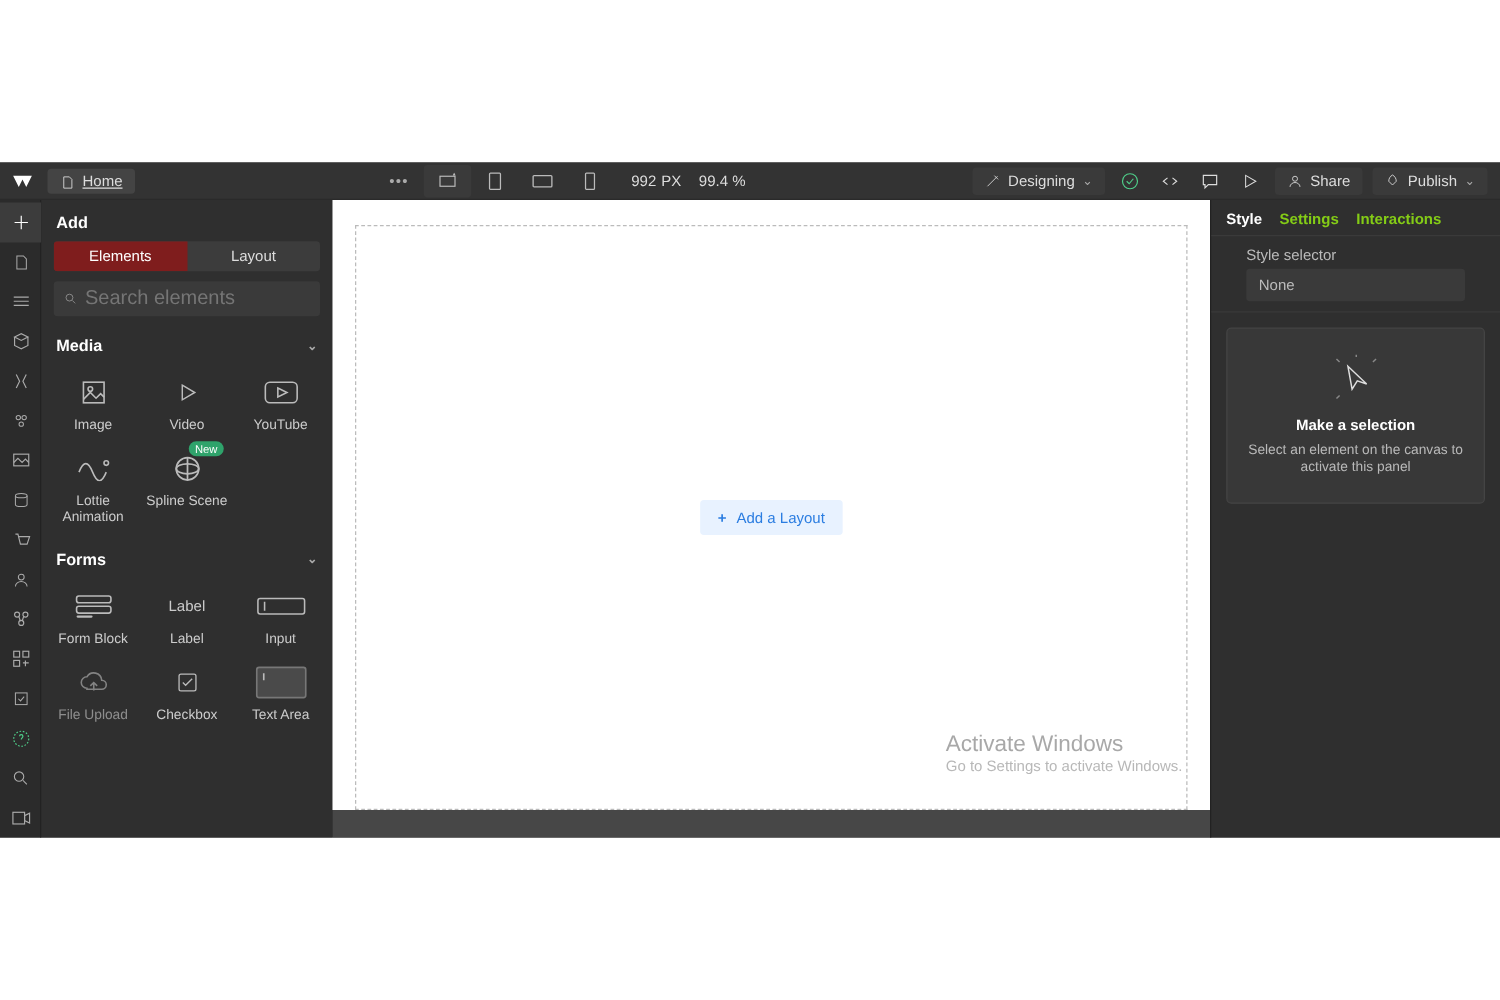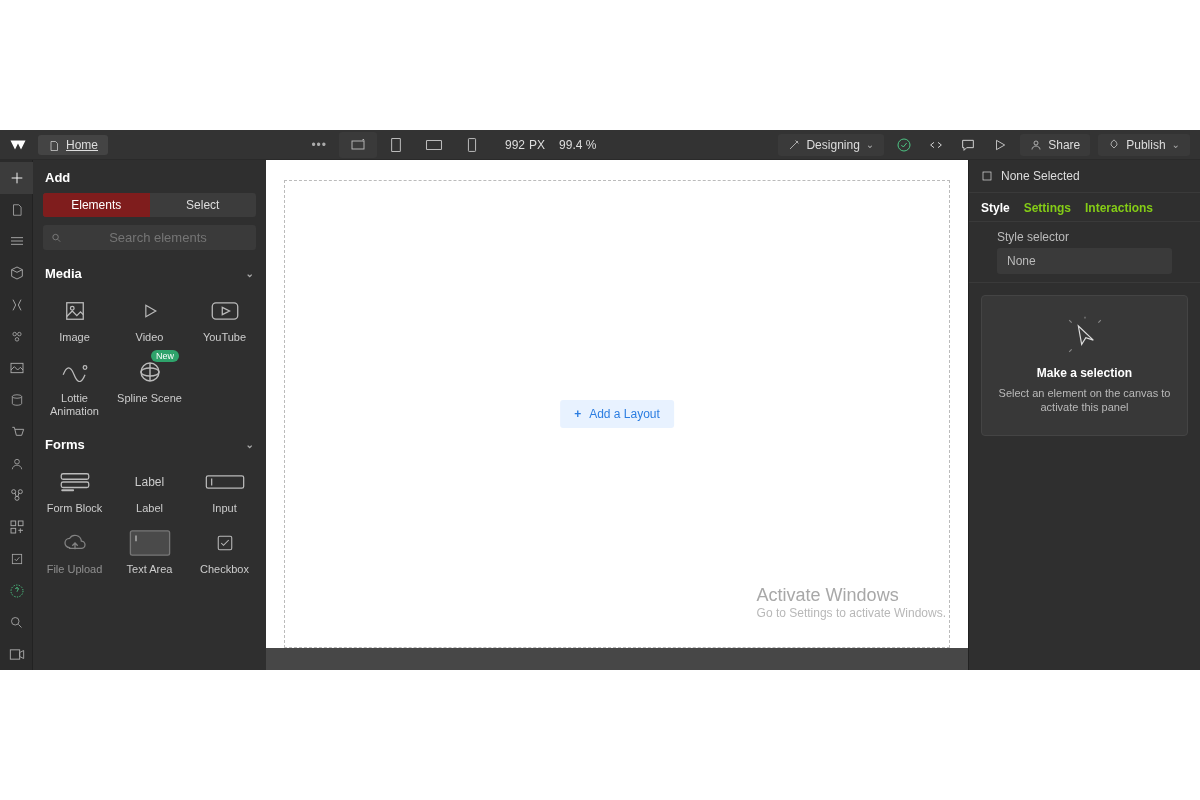--- a/index.html
+++ b/index.html
@@ -22,21 +22,21 @@
   .main { flex: 1; display: flex; min-height: 0; }
   .rail { width: 33px; background: #2b2b2b; display: flex; flex-direction: column; border-right: 1px solid #222; padding-top: 2px; }
   .rail-item { width: 33px; height: 33px; display: flex; align-items: center; justify-content: center; color: #aaa; cursor: pointer; }
   .rail-item.active { background: #3c3c3c; color: #fff; }
   .sidepanel { width: 233px; background: #2f2f2f; display: flex; flex-direction: column; overflow: hidden; }
   .sp-title { font-weight: 600; font-size: 13px; color: #fff; padding: 10px 12px 8px; }
   .tab-row { display: flex; margin: 0 10px 8px; background: #3c3c3c; border-radius: 3px; overflow: hidden; }
   .tab { flex: 1; text-align: center; padding: 5px 0; font-size: 12px; color: #ddd; cursor: pointer; }
   .tab.active { background: #7f1d1d; color: #fff; }
   .search { margin: 0 10px 10px; background: #3a3a3a; border-radius: 3px; padding: 5px 8px; display: flex; align-items: center; gap: 6px; color: #999; }
-  .search input { background: transparent; border: none; outline: none; color: #ffffff; font-size: 13px; width: 100%; text-align: center; }
+  .search input { background: transparent; border: none; outline: none; color: #ffffff; font-size: 16px; width: 100%; }
   .section-head { display: flex; justify-content: space-between; align-items: center; padding: 6px 12px; font-weight: 600; color: #fff; font-size: 13px; cursor: pointer; }
   .grid3 { display: grid; grid-template-columns: repeat(3, 1fr); gap: 6px 0; padding: 4px 4px 10px; }
   .elem { display: flex; flex-direction: column; align-items: center; justify-content: flex-start; padding: 6px 2px 2px; color: #bbb; cursor: pointer; position: relative; }
   .elem .ico { width: 44px; height: 28px; display: flex; align-items: center; justify-content: center; margin-bottom: 6px; }
   .elem .lbl { font-size: 11px; color: #ccc; text-align: center; line-height: 1.2; }
   .badge-new { position: absolute; top: -2px; right: 8px; background: #2fa36b; color: #fff; font-size: 9px; padding: 1px 5px; border-radius: 7px; }
   .canvas-wrap { flex: 1; background: #474747; display: flex; flex-direction: column; position: relative; }
   .canvas { flex: 1; background: #fff; margin: 0 0 22px 0; position: relative; overflow: hidden; }
   .canvas-inner { position: absolute; inset: 20px 18px 0 18px; border: 1px dashed #bbb; }
   .add-layout { position: absolute; left: 50%; top: 240px; transform: translateX(-50%); background: #e8f2ff; color: #2b7de1; border: none; border-radius: 3px; padding: 7px 14px; font-size: 12px; display: flex; align-items: center; gap: 8px; cursor: pointer; }
@@ -249,21 +249,21 @@
             <rect x="2" y="2" width="14" height="14"></rect>
             <path d="M16 6l6-3v12l-6-3z"></path>
           </svg>
         </div>
     </div>
 
     <div class="sidepanel">
       <div class="sp-title">Add</div>
       <div class="tab-row">
         <div class="tab active">Elements</div>
-        <div class="tab">Select</div>
+        <div class="tab">Layout</div>
       </div>
       <div class="search">
         <svg width="12" height="12" viewBox="0 0 24 24">
             <circle cx="10" cy="10" r="6"></circle>
             <path d="M15 15l5 5"></path>
           </svg>
         <input placeholder="Search elements" style="">
       </div>
 
       <div class="section-head">
@@ -354,60 +354,54 @@
           <div class="ico">
               <svg width="24" height="20" viewBox="0 0 26 22">
                 <path d="M7 16a5 5 0 010-10 7 7 0 0113 3 4 4 0 010 8H7z"></path>
                 <path d="M13 18v-7M10 14l3-3 3 3"></path>
               </svg>
             </div>
           <div class="lbl">File Upload</div>
         </div>
         <div class="elem">
           <div class="ico">
+              <svg width="18" height="18" viewBox="0 0 24 24">
+                <rect x="3" y="3" width="18" height="18" rx="2"></rect>
+                <path d="M7 12l3 3 7-7"></path>
+              </svg>
+            </div>
+          <div class="lbl">Checkbox</div>
+        </div>
+        <div class="elem">
+          <div class="ico">
               <svg width="44" height="28" viewBox="0 0 46 30">
                 <rect x="2" y="2" width="42" height="26" rx="2" fill="#4a4a4a" stroke="#777"></rect>
                 <path d="M8 7v6"></path>
               </svg>
             </div>
           <div class="lbl">Text Area</div>
-        </div>
-        <div class="elem">
-          <div class="ico">
-              <svg width="18" height="18" viewBox="0 0 24 24">
-                <rect x="3" y="3" width="18" height="18" rx="2"></rect>
-                <path d="M7 12l3 3 7-7"></path>
-              </svg>
-            </div>
-          <div class="lbl">Checkbox</div>
         </div>
       </div>
     </div>
 
     <div class="canvas-wrap">
       <div class="canvas">
         <div class="canvas-inner"></div>
         <button class="add-layout">
           <span style="color:#2b7de1;font-weight:600">+</span>
           <span>Add a Layout</span>
         </button>
         <div class="watermark">
           <div class="wm-t">Activate Windows</div>
           <div class="wm-s">Go to Settings to activate Windows.</div>
         </div>
       </div>
     </div>
 
     <div class="rightpanel">
-      <div class="rp-top">
-        <svg width="12" height="12" viewBox="0 0 24 24">
-            <rect x="4" y="4" width="16" height="16"></rect>
-          </svg>
-        <span>None Selected</span>
-      </div>
       <div class="rp-tabs">
         <div class="rp-tab active">Style</div>
         <div class="rp-tab">Settings</div>
         <div class="rp-tab">Interactions</div>
       </div>
       <div class="rp-sec">
         <div style="color:#bbb;font-size:12px">Style selector</div>
         <div class="sel-none">None</div>
       </div>
       <div class="rp-card">

